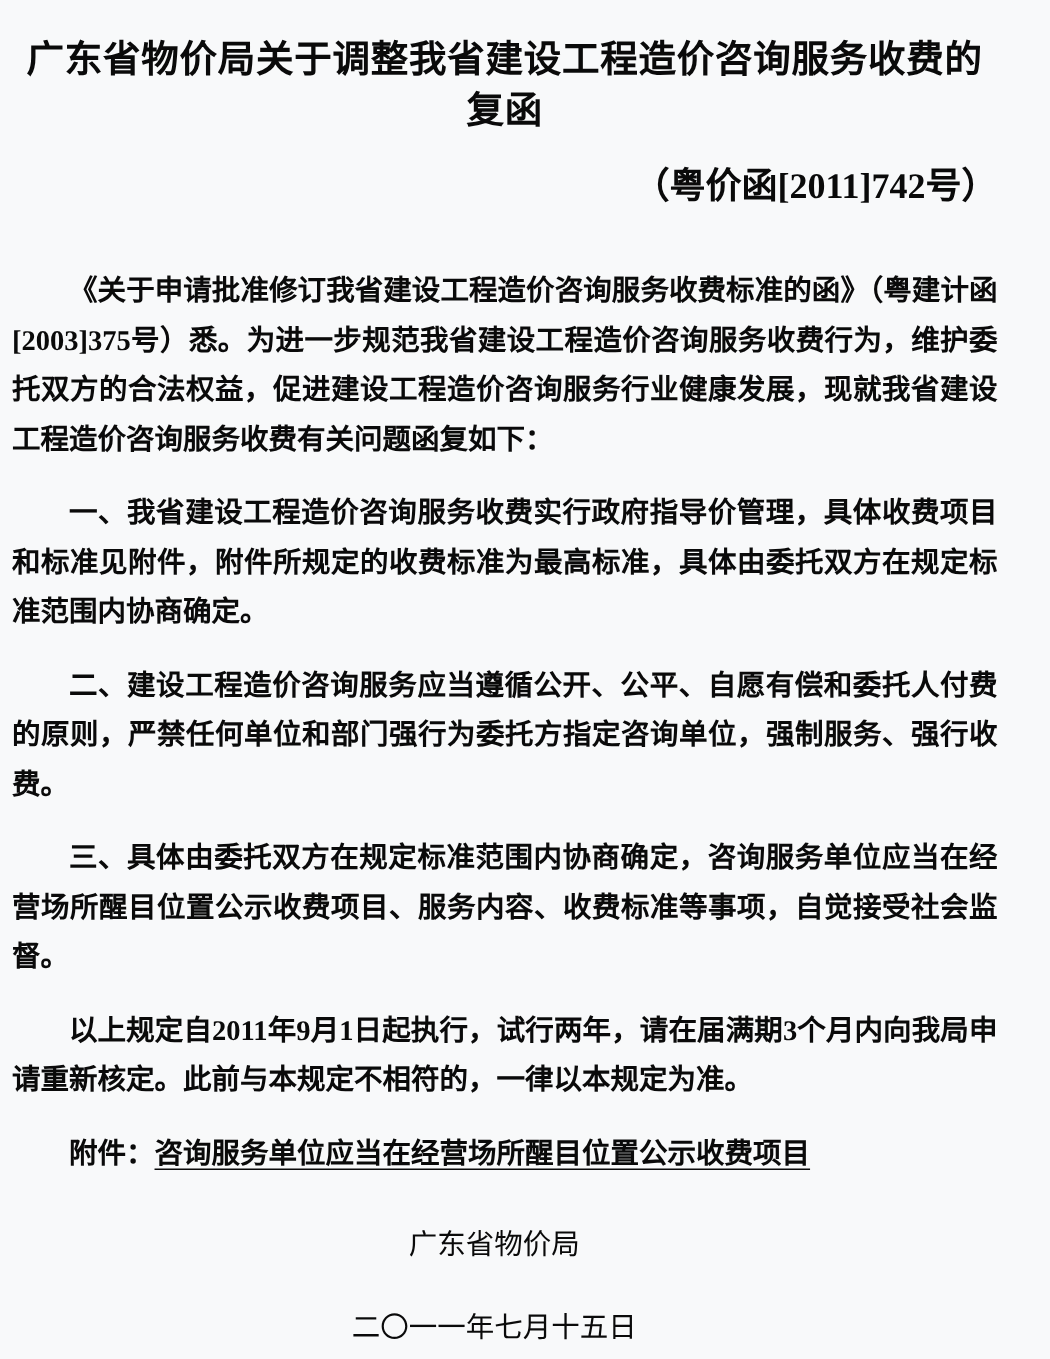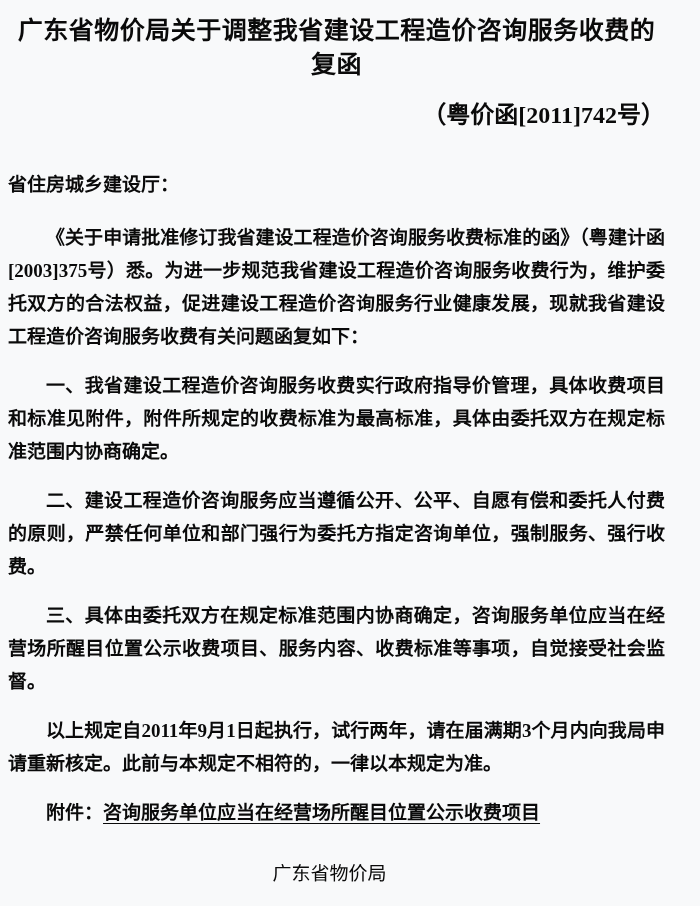--- a/index.html
+++ b/index.html
@@ -9,21 +9,21 @@
   body {
     width: 700px;
     height: 906px;
     background: #f8f9fa;
     overflow: hidden;
   }
   .page {
     box-sizing: border-box;
     width: 673px;
     height: 906px;
-    padding: 14px 8px 0 8px;
+    padding: 24px 8px 0 8px;
     color: #0a0a0a;
     font-family: "Liberation Serif", "DejaVu Serif", serif;
     font-weight: 700;
   }
   .doc-title {
     font-size: 25px;
     line-height: 34px;
     text-align: center;
     margin: 0 0 16px 0;
     letter-spacing: 0.5px;
@@ -70,21 +70,20 @@
 <body>
 
 <div class="page">
 
   <h1 class="doc-title">广东省物价局关于调整我省建设工程造价咨询服务收费的复函</h1>
 
   <h2 class="doc-number">（粤价函[2011]742号）</h2>
 
   <div class="body-text">
 
-    <p class="salutation">省住房城乡建设厅：</p>
 
     <p class="para">《关于申请批准修订我省建设工程造价咨询服务收费标准的函》（粤建计函[2003]375号）悉。为进一步规范我省建设工程造价咨询服务收费行为，维护委托双方的合法权益，促进建设工程造价咨询服务行业健康发展，现就我省建设工程造价咨询服务收费有关问题函复如下：</p>
 
     <p class="para">一、我省建设工程造价咨询服务收费实行政府指导价管理，具体收费项目和标准见附件，附件所规定的收费标准为最高标准，具体由委托双方在规定标准范围内协商确定。</p>
 
     <p class="para">二、建设工程造价咨询服务应当遵循公开、公平、自愿有偿和委托人付费的原则，严禁任何单位和部门强行为委托方指定咨询单位，强制服务、强行收费。</p>
 
     <p class="para">三、具体由委托双方在规定标准范围内协商确定，咨询服务单位应当在经营场所醒目位置公示收费项目、服务内容、收费标准等事项，自觉接受社会监督。</p>
 
     <p class="para">以上规定自2011年9月1日起执行，试行两年，请在届满期3个月内向我局申请重新核定。此前与本规定不相符的，一律以本规定为准。</p>

